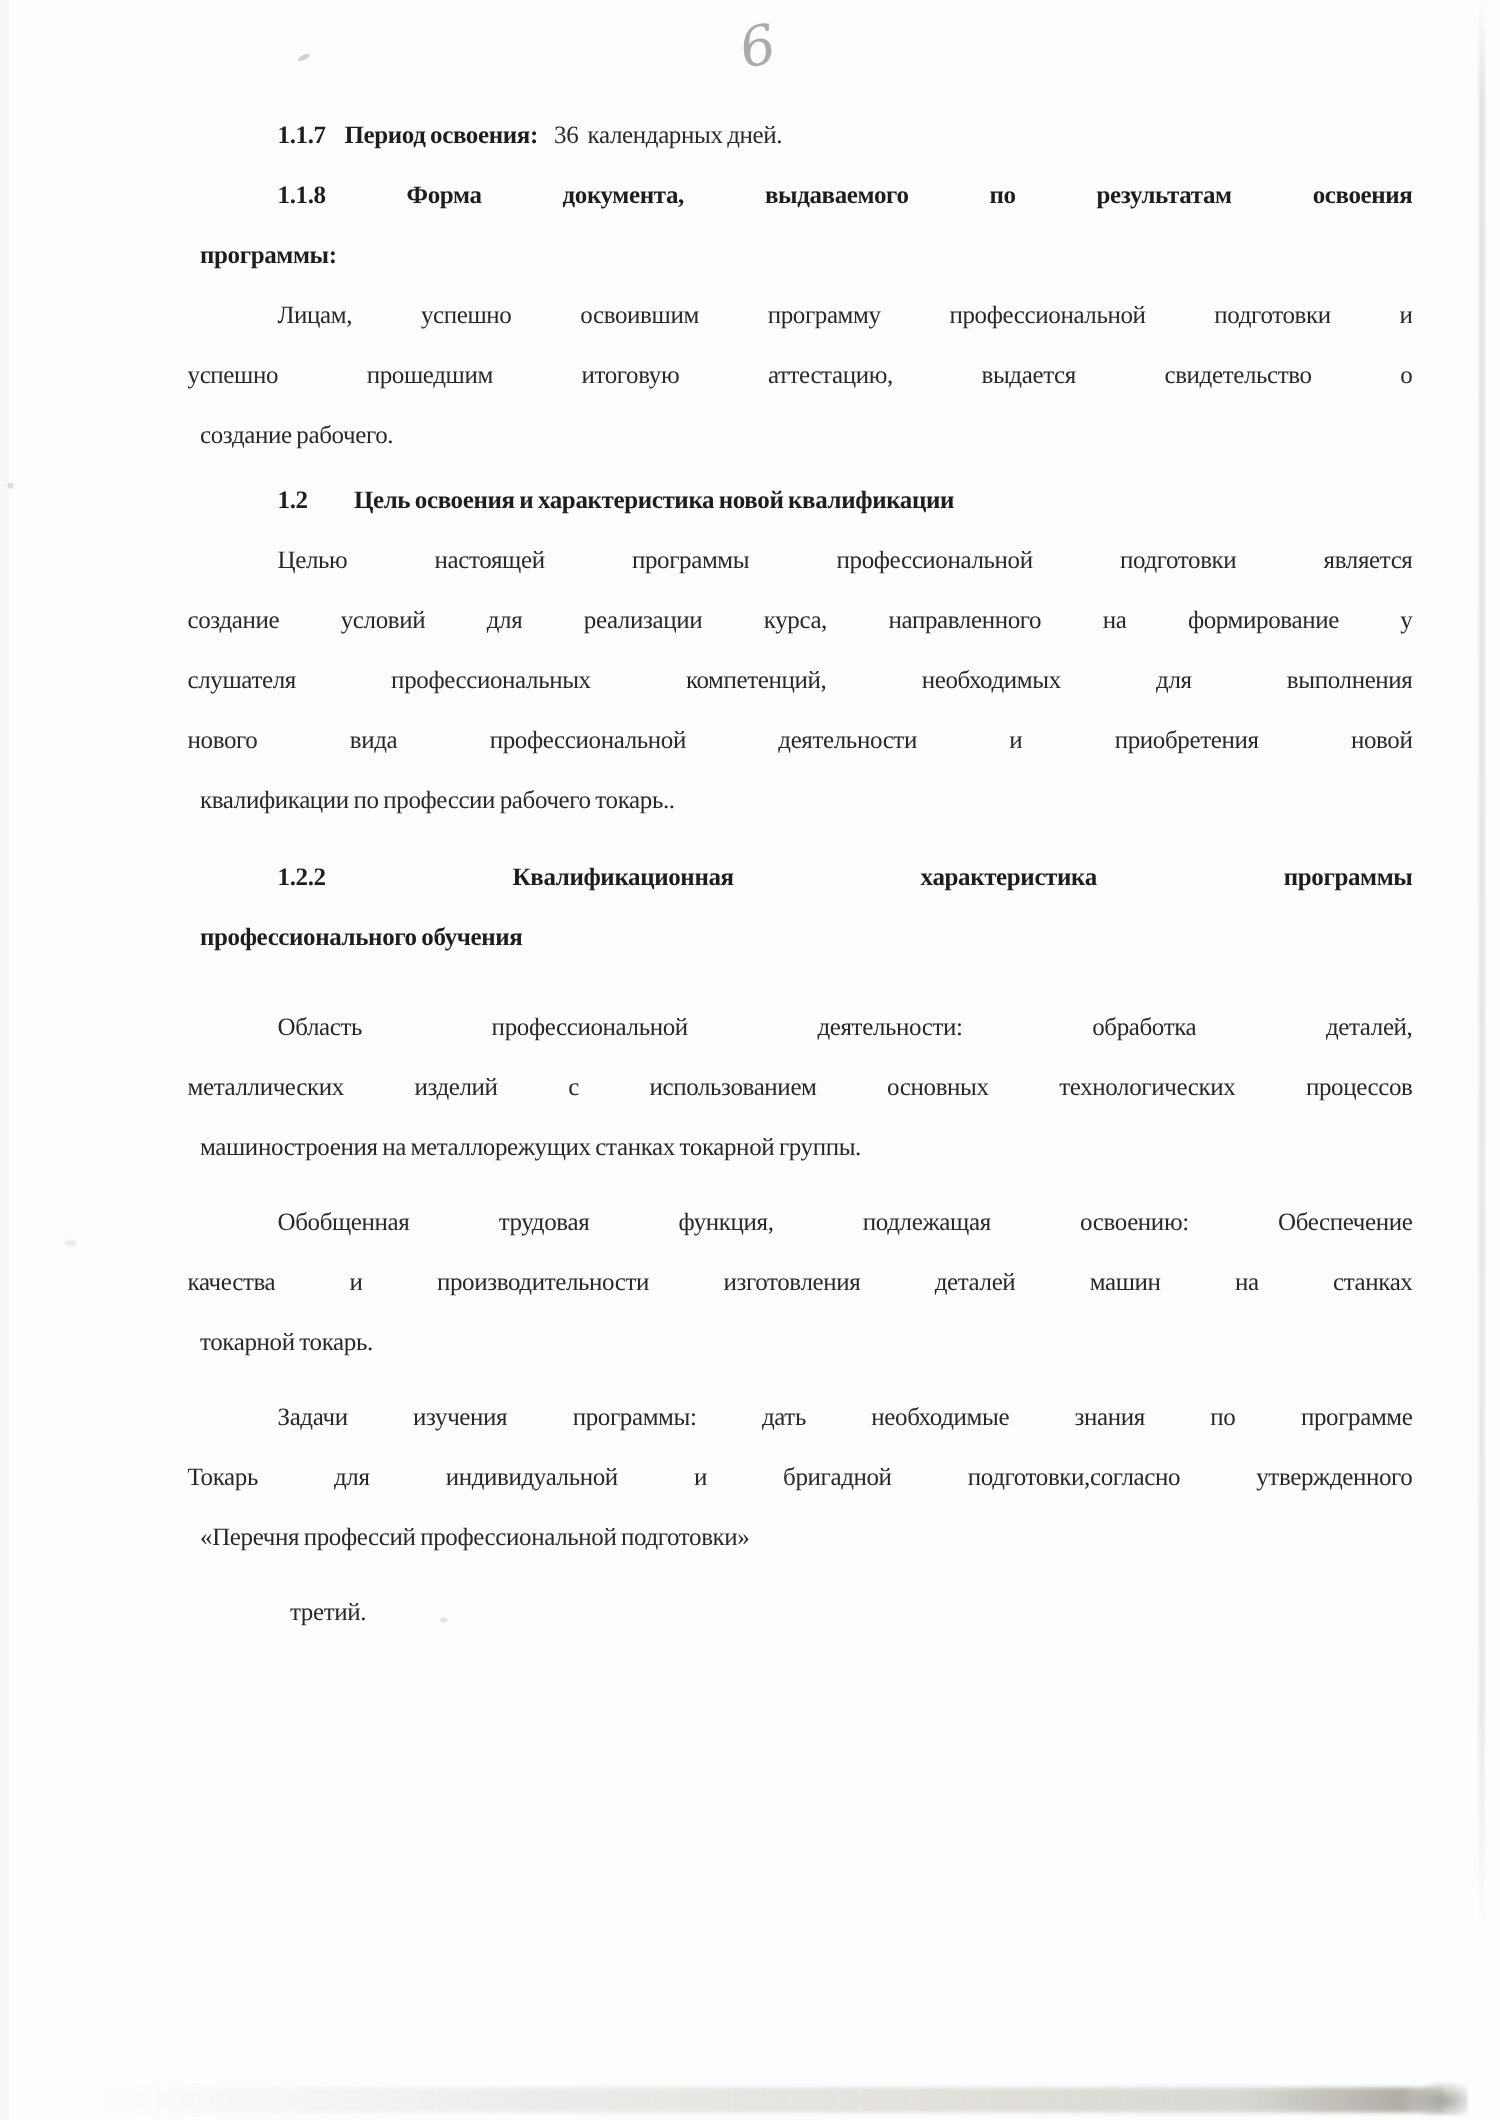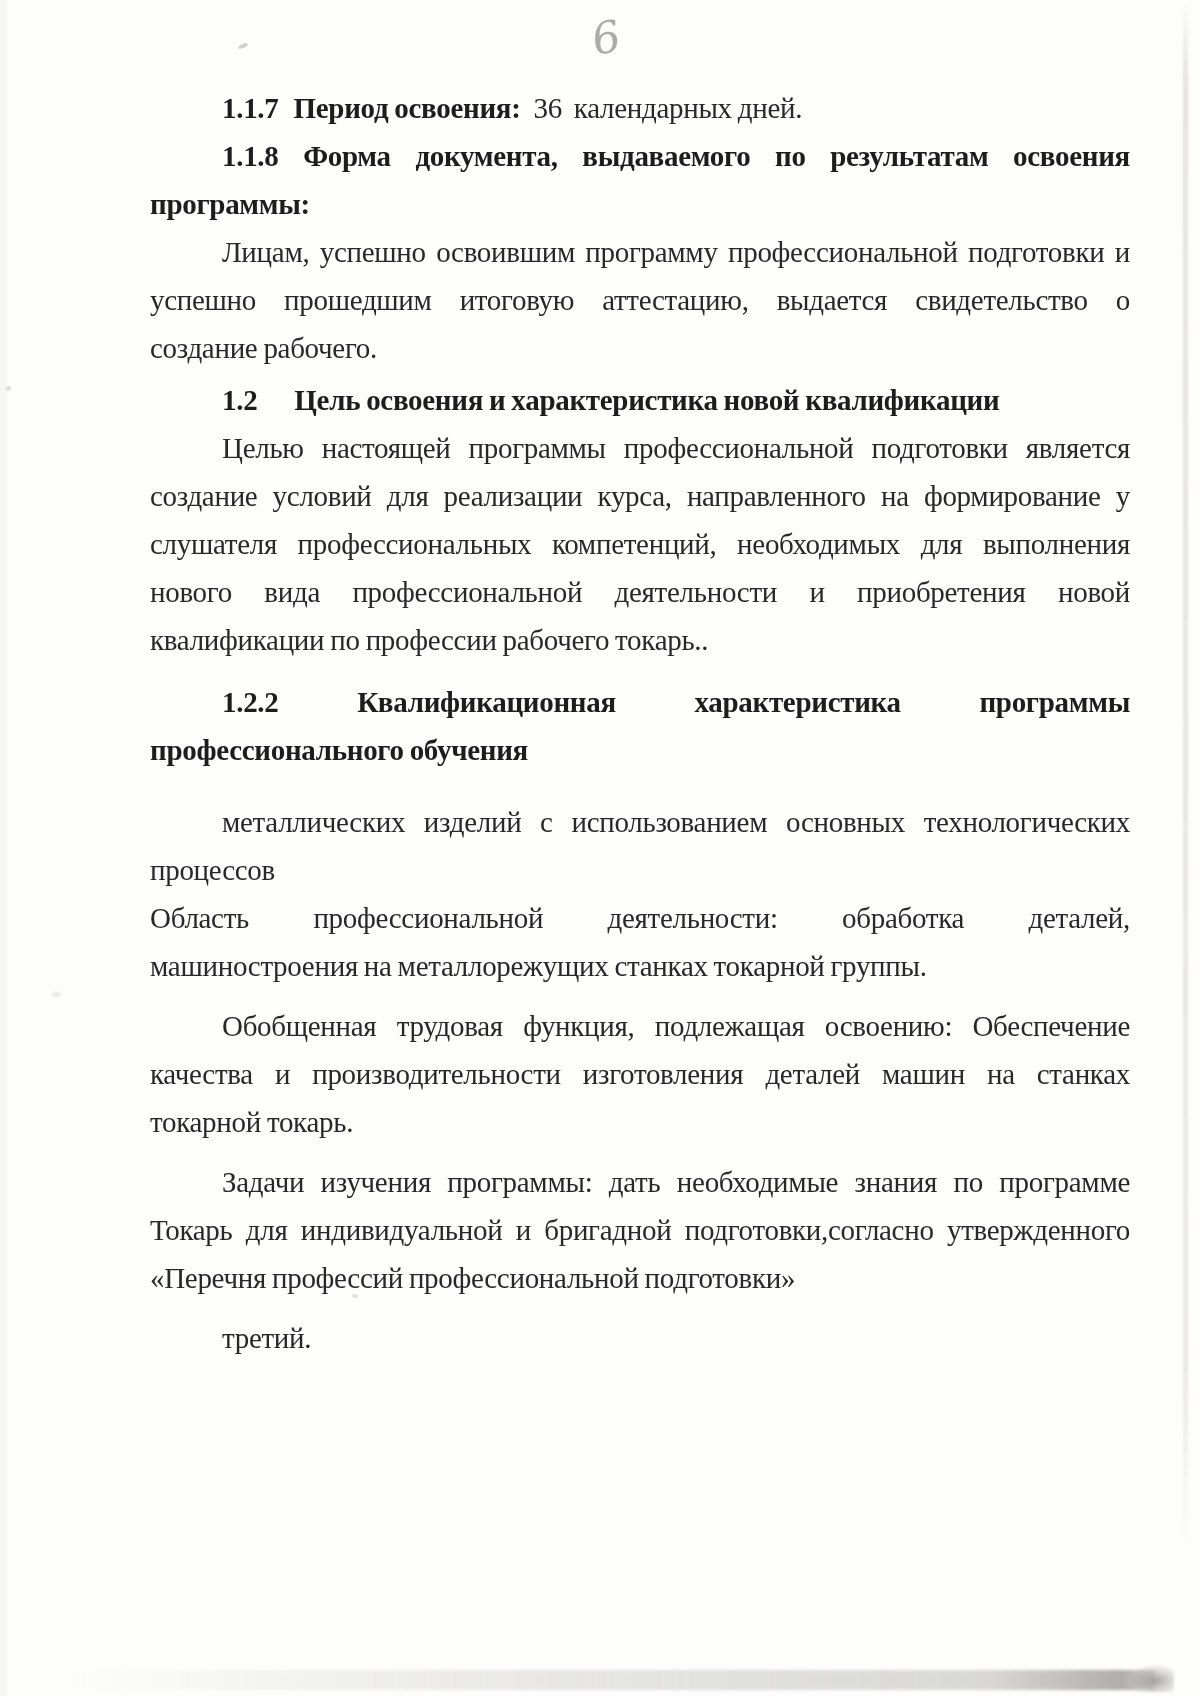--- a/index.html
+++ b/index.html
@@ -23,28 +23,28 @@
     color: #9d9d9d;
     transform: rotate(-9deg) skewX(-8deg);
     opacity: .85;
   }
   
   .content {
     position: absolute;
     left: 150px;
     top: 84px;
     width: 980px;
-    font-size: 29px;
+    font-size: 20px;
     line-height: 48px;
     letter-spacing: -0.3px;
     word-spacing: -1px;
   }
   .para { text-align: justify; }
   .pline { text-align: justify; text-align-last: justify; }
-  .pline.plast { text-align-last: left; }
+  .pline.plast { text-align-last: left; margin-left: 10px; }
   .ind .pline:first-child { text-indent: 72px; }
   .bold, .h { font-weight: bold; color: #1d1d1d; }
   .h { text-indent: 72px; }
   .mt4  { margin-top: 4px; }
   .mt14 { margin-top: 14px; }
   .mt24 { margin-top: 24px; }
   .mt12 { margin-top: 12px; }
   .num117 { margin-right: 15px; }
   .lbl117 { margin-right: 13px; }
   .val117 { font-weight: normal; color: #282828; white-space: pre-wrap; }
@@ -112,22 +112,22 @@
         <div class="pline">нового вида профессиональной деятельности и приобретения новой</div>
         <div class="pline plast">квалификации по профессии рабочего токарь..</div>
       </div>
 
     <div class="para bold ind mt14">
         <div class="pline">1.2.2 Квалификационная характеристика программы</div>
         <div class="pline plast">профессионального обучения</div>
       </div>
 
     <div class="para ind mt24">
+        <div class="pline">Область профессиональной деятельности: обработка деталей,</div>
         <div class="pline">металлических изделий с использованием основных технологических процессов</div>
-        <div class="pline">Область профессиональной деятельности: обработка деталей,</div>
         <div class="pline plast">машиностроения на металлорежущих станках токарной группы.</div>
       </div>
 
 
     <div class="para ind mt12">
         <div class="pline">Обобщенная трудовая функция, подлежащая освоению: Обеспечение</div>
         <div class="pline">качества и производительности изготовления деталей машин на станках</div>
         <div class="pline plast">токарной токарь.</div>
       </div>
 

